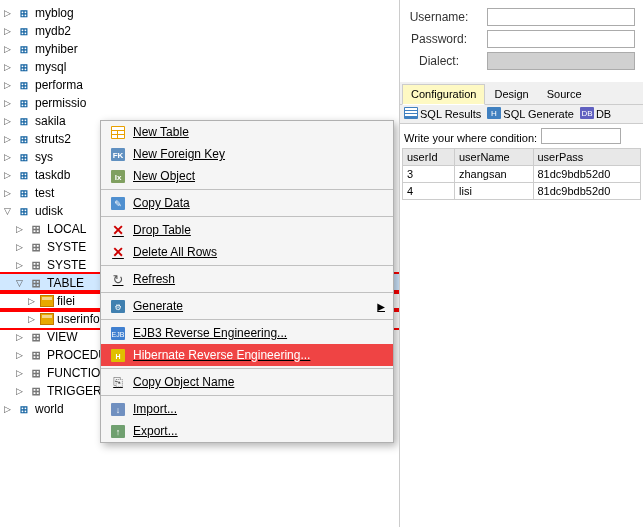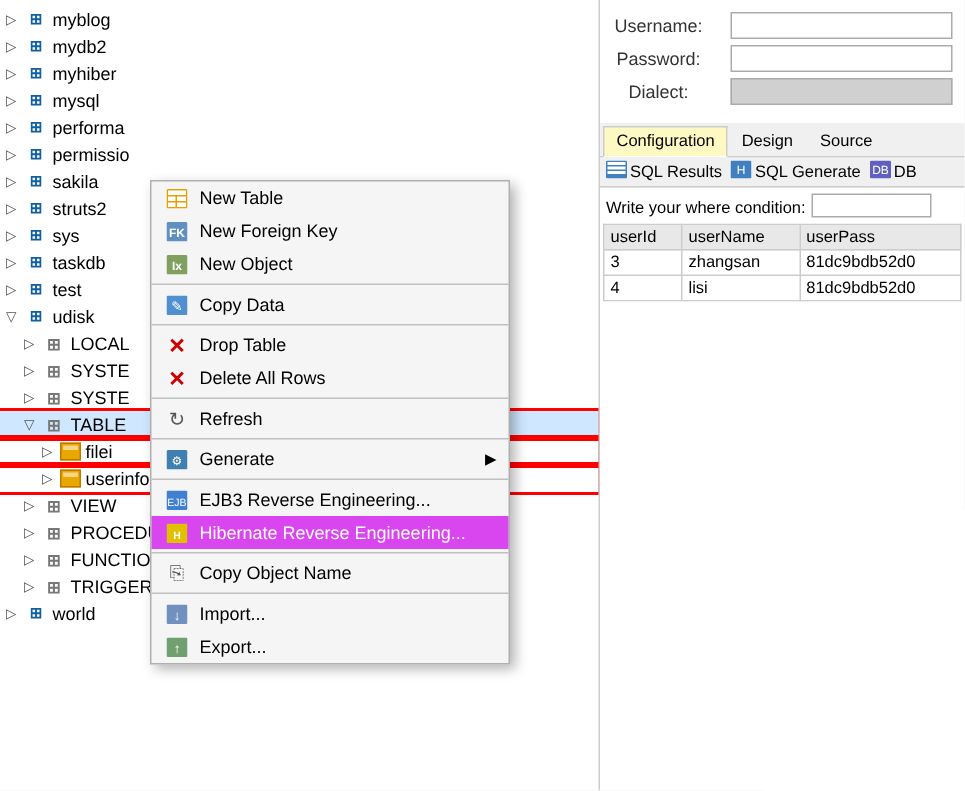--- a/index.html
+++ b/index.html
@@ -55,38 +55,39 @@
     }
 
     .indent-1 { padding-left: 16px; }
     .indent-2 { padding-left: 28px; }
 
     
     .context-menu {
       position: absolute;
       top: 120px;
       left: 100px;
-      width: 240px;
+      width: 294px;
       background: #f5f5f5;
       border: 1px solid #b0b0b0;
       box-shadow: 3px 3px 8px rgba(0,0,0,0.3);
       z-index: 100;
+      text-decoration: underline;
     }
 
     .menu-item {
       display: flex;
       align-items: center;
       padding: 3px 8px;
       cursor: pointer;
       height: 22px;
       color: #000;
     }
 
     .menu-item.highlighted {
-      background: #d946ef;
+      background: #ef4444;
       color: #fff;
     }
 
     .menu-item .menu-icon {
       width: 18px;
       height: 16px;
       display: inline-flex;
       align-items: center;
       justify-content: center;
       margin-right: 6px;

